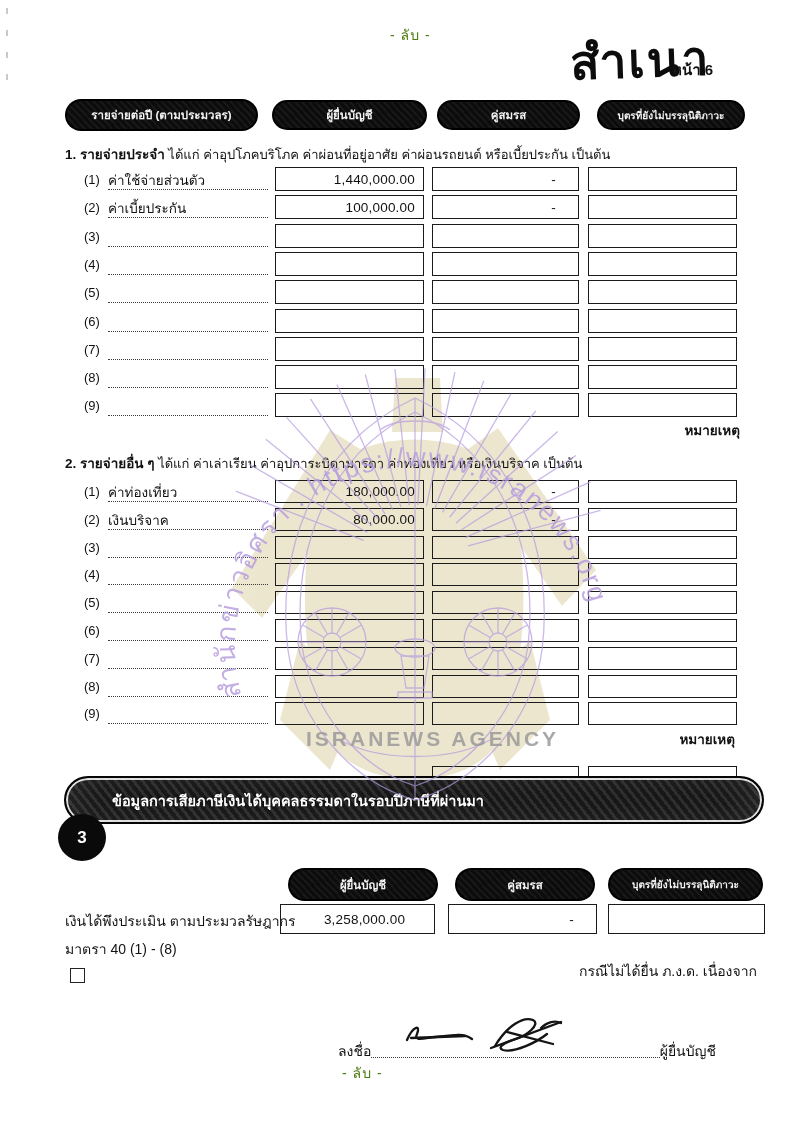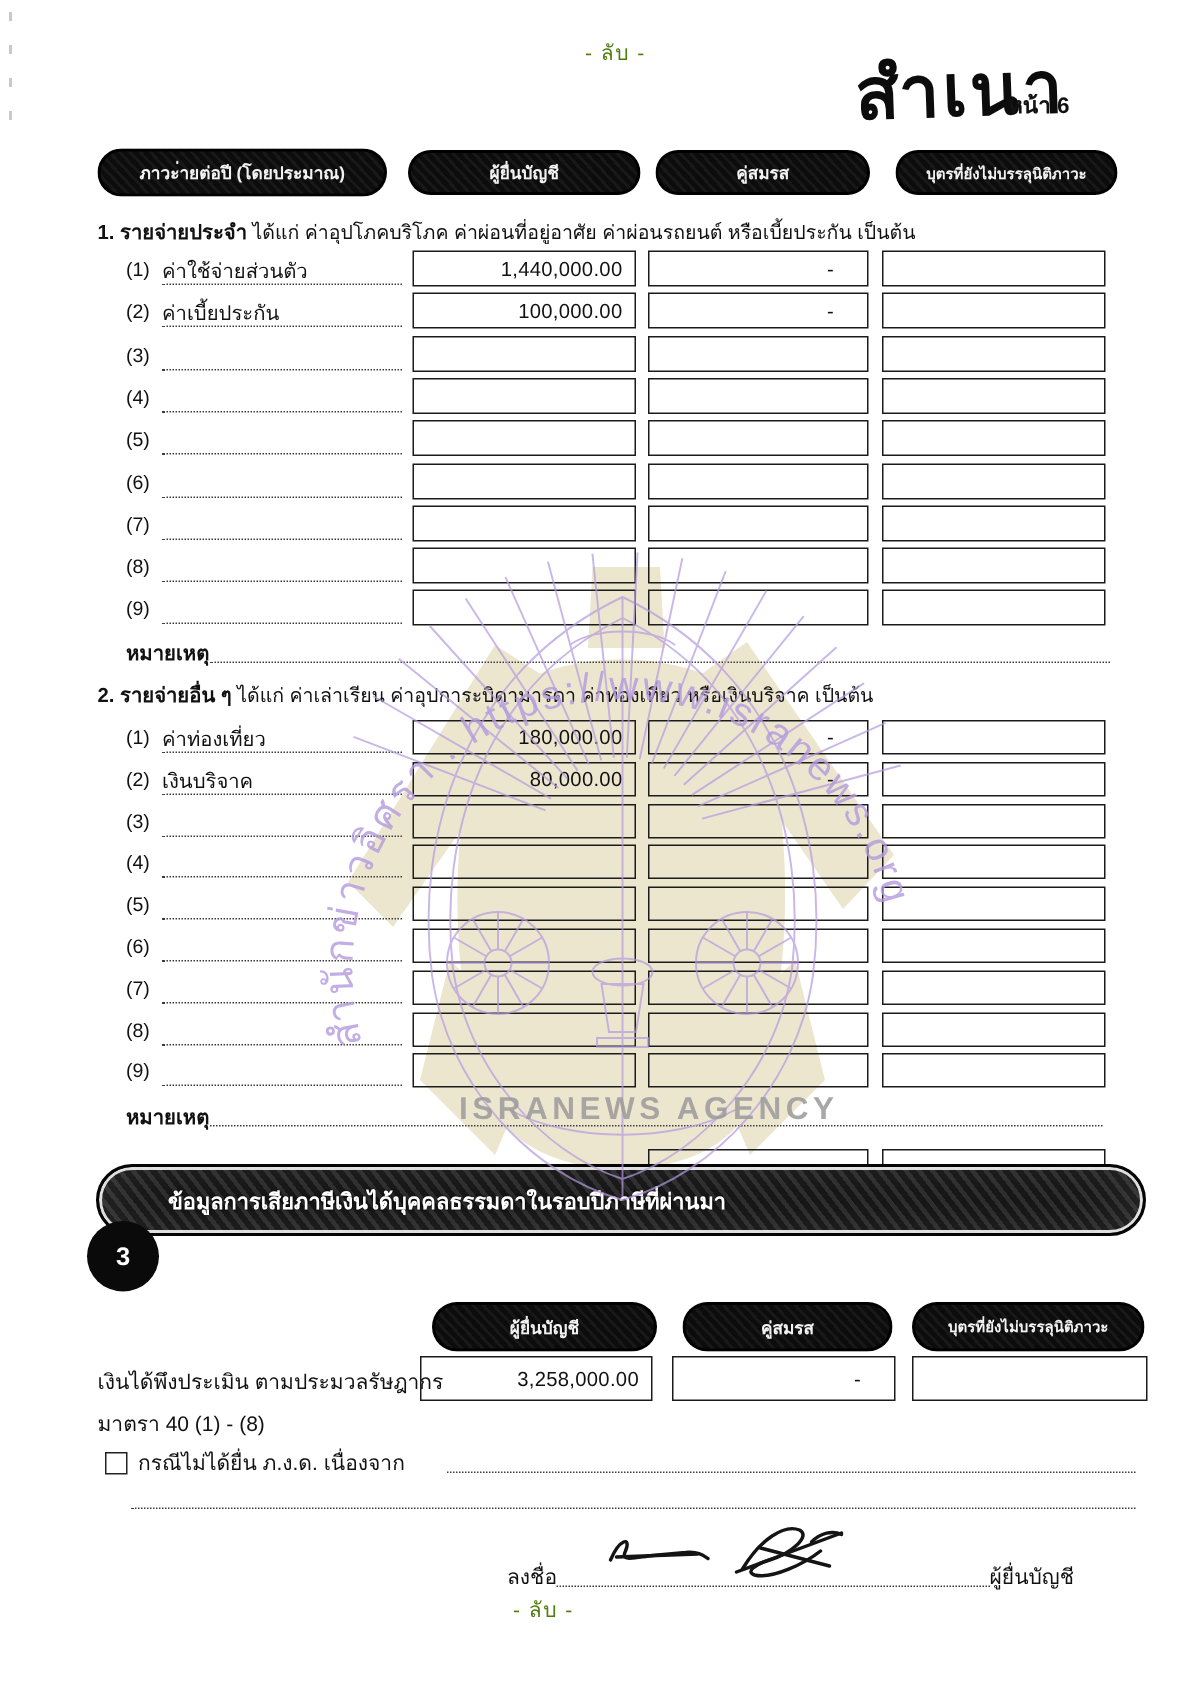--- a/index.html
+++ b/index.html
@@ -33,21 +33,21 @@
             border-bottom:1.7px dotted #3c3c3c;display:flex;align-items:flex-end;}
   .row-label{font-size:13.5px;line-height:1.05;padding-bottom:1px;text-decoration:none;white-space:nowrap;}
   .cell{position:absolute;top:0;height:100%;border:1.7px solid #1b1b1b;
         display:flex;align-items:center;justify-content:flex-end;font-size:13.5px;background:transparent;}
   .cell span{padding-right:8px;letter-spacing:0.2px;margin-left:22px;}
   .cell span.dash{padding-right:22px;}
   .c1{left:275px;width:147px;}
   .c2{left:432px;width:145px;}
   .c3{left:588px;width:147px;}
 
-  .note-line{position:absolute;display:flex;align-items:flex-end;height:18px;}
+  .note-line{position:absolute;display:flex;align-items:flex-end;height:18px;flex-direction:column;}
   .note-label{font-size:13.5px;font-weight:700;line-height:1;}
   .dots{flex:1;border-bottom:1.7px dotted #3c3c3c;}
 
   
   .sec3-bar{position:absolute;left:64px;top:776px;width:696px;height:44px;border-radius:24px;
             background:#101010;border:2px solid #050505;
             box-shadow:inset 0 0 0 2px rgba(255,255,255,0.85), inset 0 0 40px rgba(255,255,255,0.12);
             background-image:repeating-linear-gradient(52deg,rgba(255,255,255,0.10) 0 3px,transparent 3px 7px);
             display:flex;align-items:center;}
   .sec3-title{color:#fff;font-weight:700;font-size:14.5px;padding-left:46px;white-space:nowrap;
@@ -88,21 +88,21 @@
   <div class="content">
     <div class="scanmark" style="top:8px"></div>
     <div class="scanmark" style="top:30px"></div>
     <div class="scanmark" style="top:52px"></div>
     <div class="scanmark" style="top:74px"></div>
 
     <div class="abs secret" style="left:390px;top:24px;">- ลับ -</div>
     <div class="abs copy-stamp" style="left:570px;top:22px;">สำเนา</div>
     <div class="abs page-num" style="left:672px;top:58px;">หน้า 6</div>
 
-    <div class="pill small" style="left:65px;top:99px;width:193px;height:32px;">ภาวะ่ายต่อปี (โดยประมาณ)</div>
+    <div class="pill small" style="left:65px;top:99px;width:193px;height:32px;">รายจ่ายต่อปี (ตามประมวลร)</div>
     <div class="pill small" style="left:272px;top:100px;width:155px;height:30px;">ผู้ยื่นบัญชี</div>
     <div class="pill small" style="left:437px;top:100px;width:143px;height:30px;">คู่สมรส</div>
     <div class="pill small" style="left:597px;top:100px;width:148px;height:30px;font-size:10px;">บุตรที่ยังไม่บรรลุนิติภาวะ</div>
 
     <div class="abs sec-title" style="left:65px;top:143px;">
       <b>1. รายจ่ายประจำ</b>
       <span>ได้แก่ ค่าอุปโภคบริโภค ค่าผ่อนที่อยู่อาศัย ค่าผ่อนรถยนต์ หรือเบี้ยประกัน เป็นต้น</span>
     </div>
     <div id="s1-rows" class="abs" style="left:0;top:0;width:0;height:0;">
         <div class="exp-row" style="top: 167px; --bh: 22px;">
@@ -406,21 +406,21 @@
     </div>
     <div class="sec3-num">3</div>
 
     <div class="pill small" style="left:288px;top:868px;width:150px;height:33px;">ผู้ยื่นบัญชี</div>
     <div class="pill small" style="left:455px;top:868px;width:140px;height:33px;">คู่สมรส</div>
     <div class="pill small" style="left:608px;top:868px;width:155px;height:33px;font-size:10px;">บุตรที่ยังไม่บรรลุนิติภาวะ</div>
 
     <div class="abs inc-label" style="left:65px;top:910px;">เงินได้พึงประเมิน ตามประมวลรัษฎากร</div>
     <div class="abs inc-label" style="left:65px;top:938px;">มาตรา 40 (1) - (8)</div>
     <div class="exp-row" style="top:904px;--bh:28px;">
-      <div class="cell" style="left:280px;width:153px;">
+      <div class="cell" style="left:280px;width:153px;justify-content:center;">
           <span>3,258,000.00</span>
         </div>
       <div class="cell" style="left:448px;width:147px;">
           <span class="dash">-</span>
         </div>
       <div class="cell" style="left:608px;width:155px;">
           <span></span>
         </div>
     </div>
 

